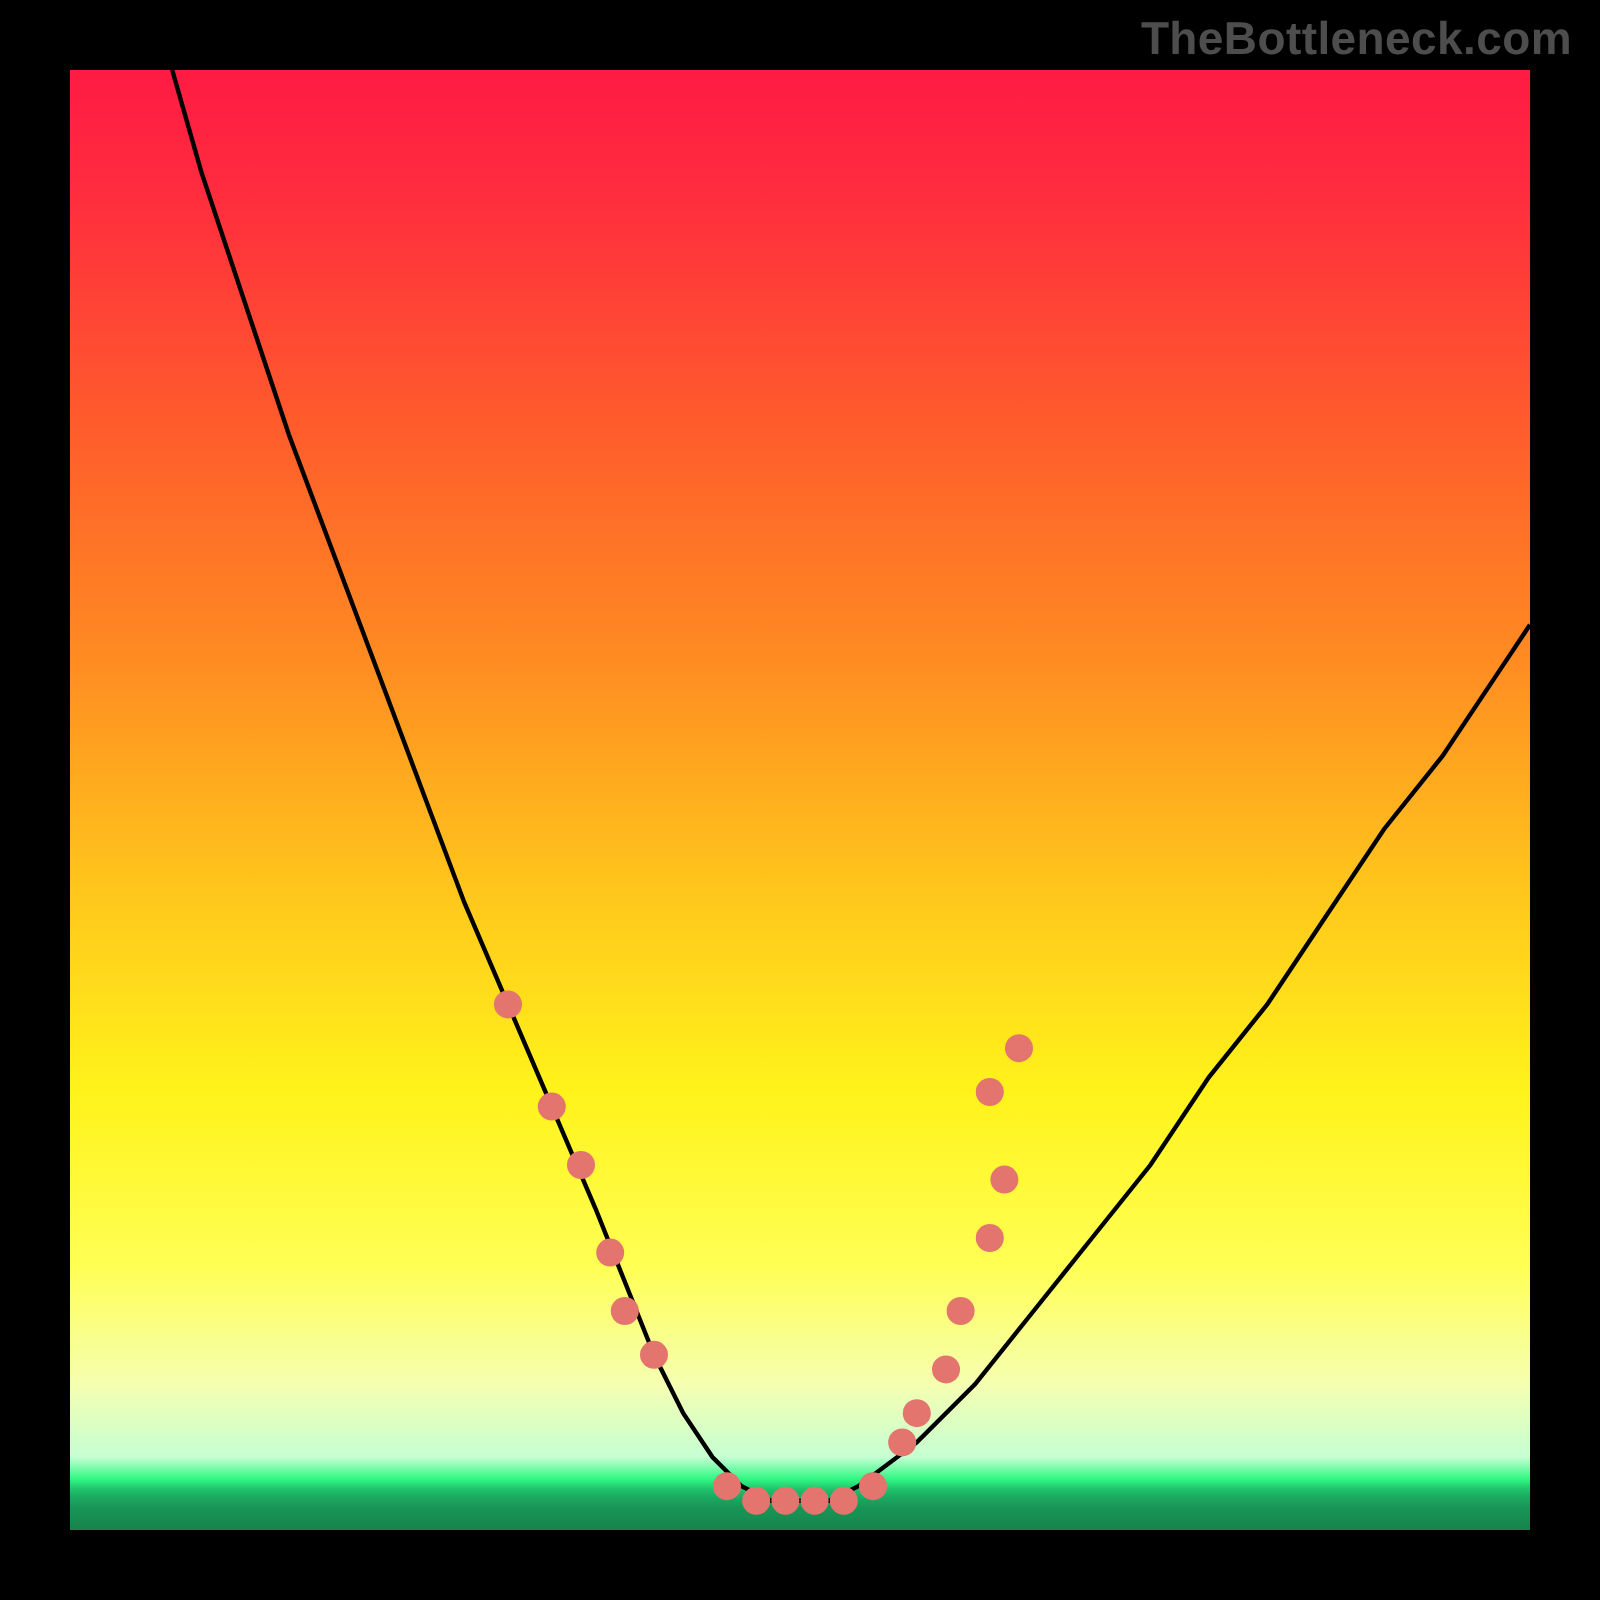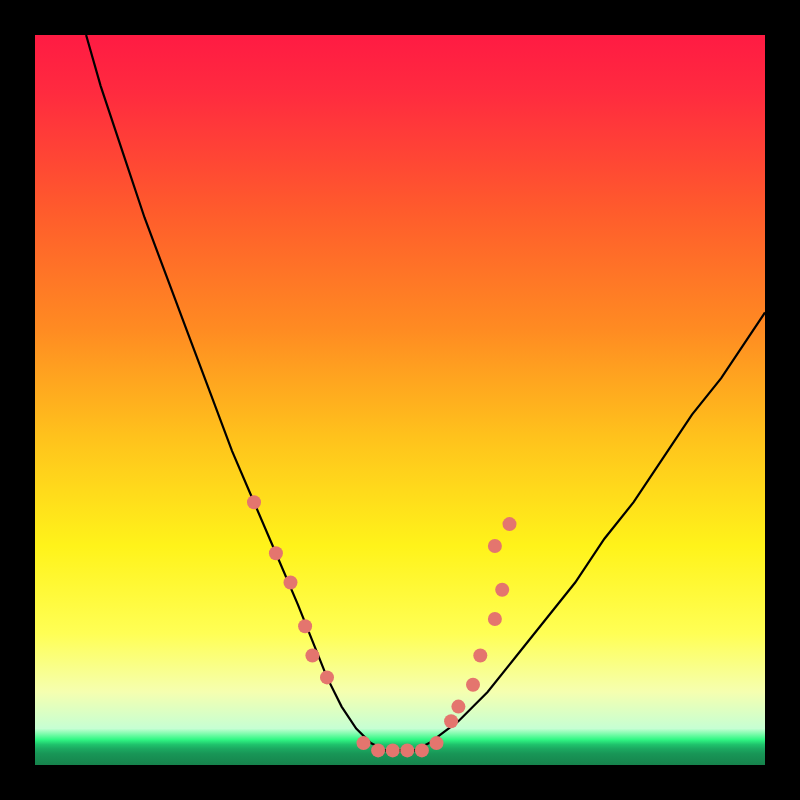--- a/index.html
+++ b/index.html
@@ -42,20 +42,21 @@
     top: 0;
     width: 730px;
     height: 730px;
     display: block;
   }
 </style>
 </head>
 <body>
 
 <div class="frame">
+  <div class="watermark">TheBottleneck.com</div>
   <div class="plot-outer">
     <svg class="plot" viewBox="0 0 730 730">
       <defs>
         <linearGradient id="bg-grad" x1="0" y1="0" x2="0" y2="1">
             <stop offset="0.00%" stop-color="#ff1b43"></stop>
             <stop offset="8.00%" stop-color="#ff2b3f"></stop>
             <stop offset="24.00%" stop-color="#ff5b2c"></stop>
             <stop offset="40.00%" stop-color="#ff8a22"></stop>
             <stop offset="55.00%" stop-color="#ffc21c"></stop>
             <stop offset="70.00%" stop-color="#fff31a"></stop>

